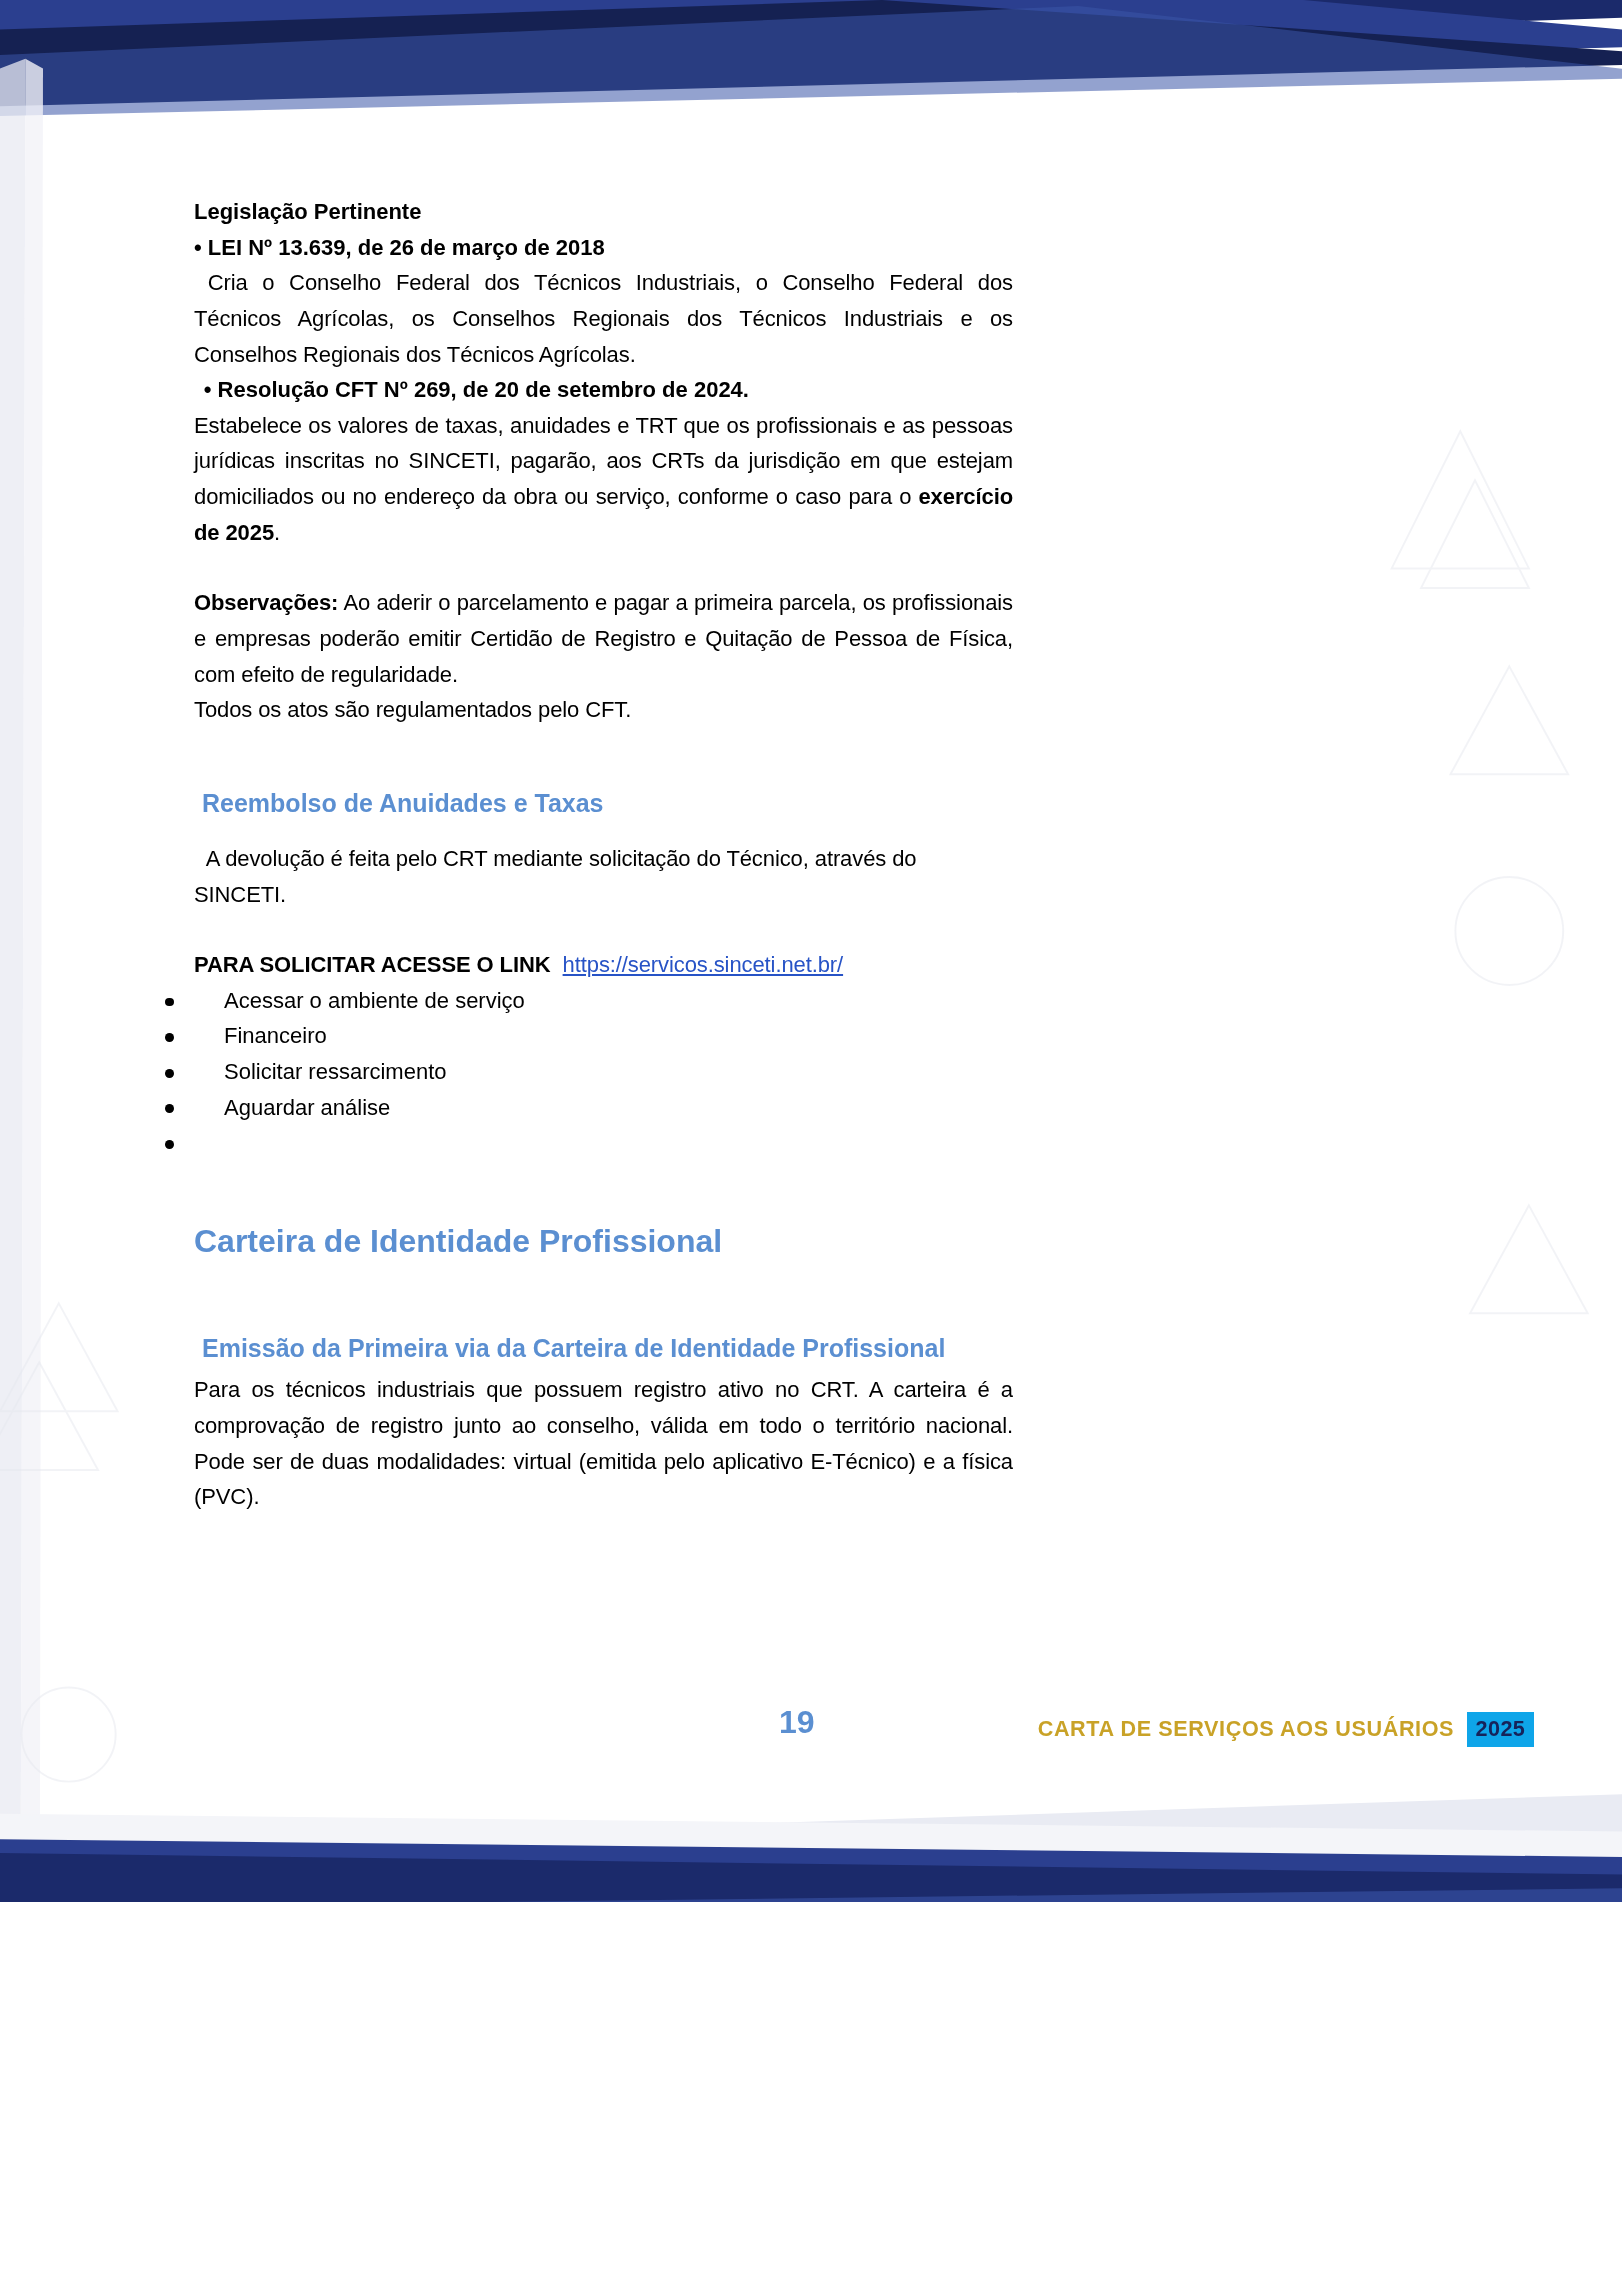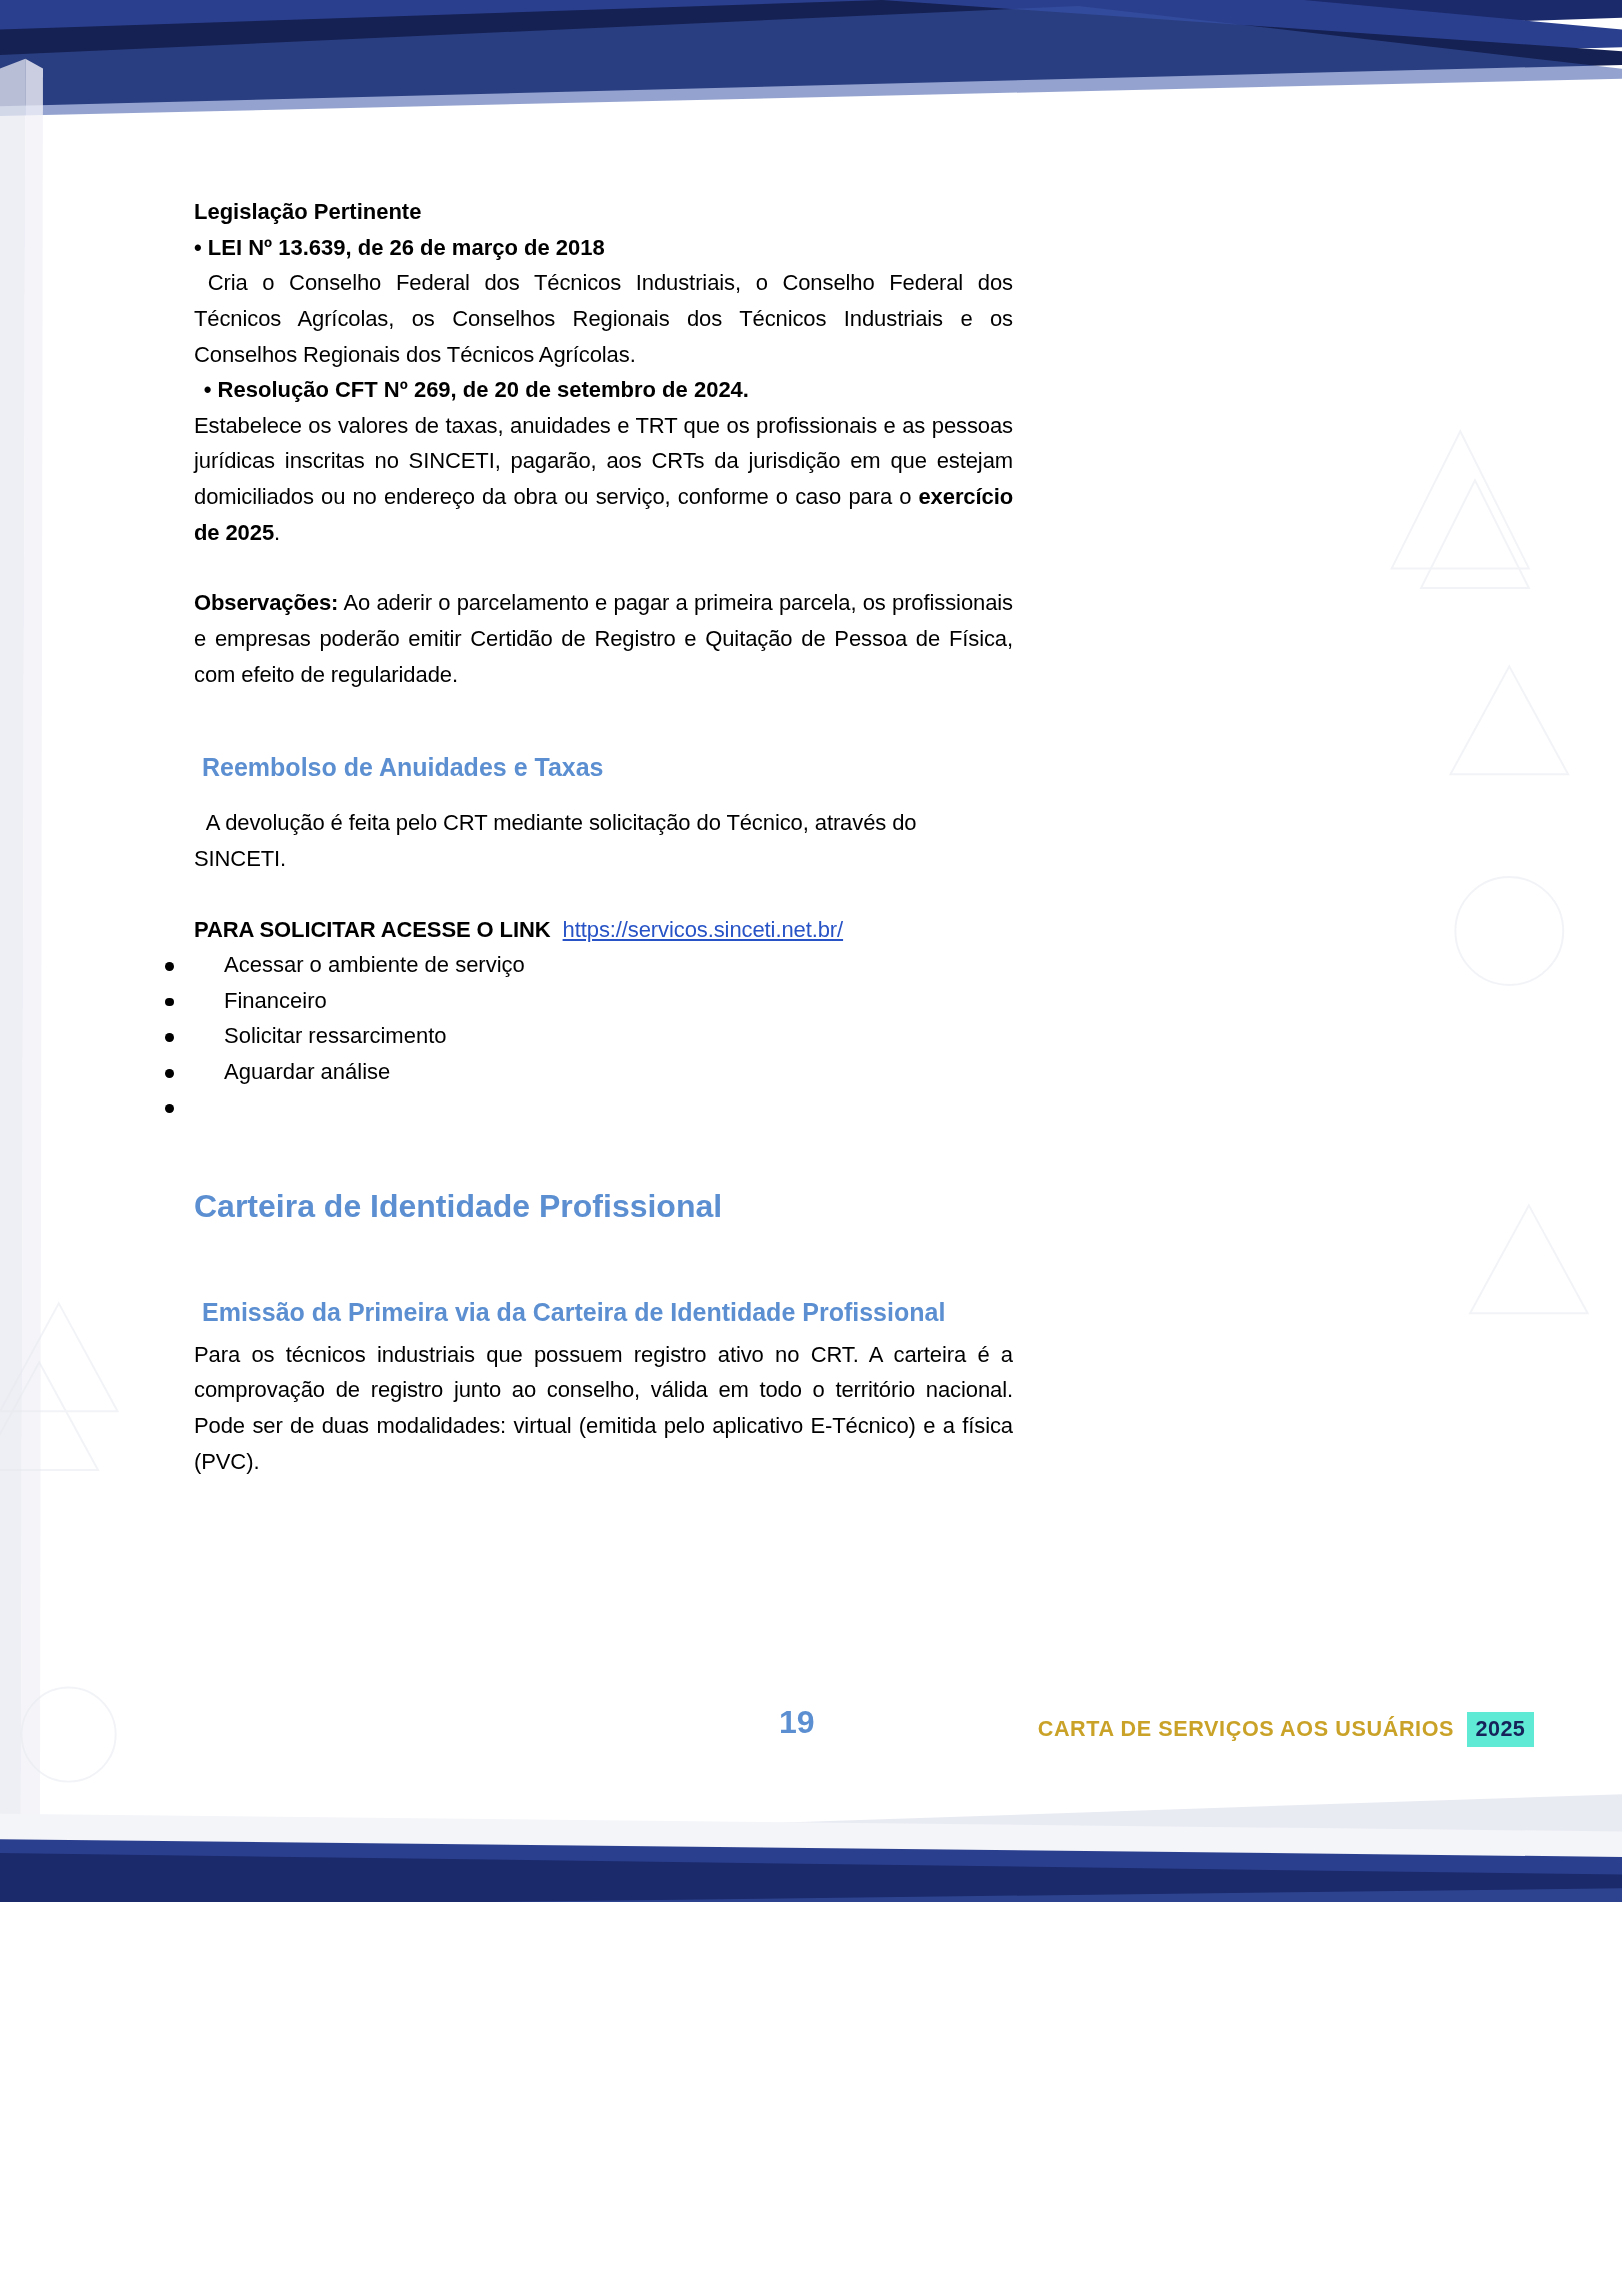--- a/index.html
+++ b/index.html
@@ -153,21 +153,21 @@
     font-size: 21.6px;
     font-weight: bold;
     letter-spacing: 0.6px;
     color: #C9A227;
   }
   .brand-year {
     font-size: 21.6px;
     font-weight: bold;
     letter-spacing: 0.4px;
     color: #16235A;
-    background: #5eead4;
+    background: #0ea5e9;
     padding: 3.9px 8.8px 4.9px 8.8px;
   }
 </style>
 </head>
 <body>
 
 <div class="page">
 
   <svg class="deco deco-top" viewBox="0 0 1655 120" preserveAspectRatio="none">
     <polygon points="0,0 1655,0 1655,18 0,72" fill="#1B2A6B"></polygon>
@@ -203,20 +203,21 @@
     <p class="t indent-1">Cria o Conselho Federal dos Técnicos Industriais, o Conselho Federal dos Técnicos Agrícolas, os Conselhos Regionais dos Técnicos Industriais e os Conselhos Regionais dos Técnicos Agrícolas.</p>
 
     <div class="head-bold" style="text-indent:9.8px;">• Resolução CFT  Nº 269, de 20 de setembro de 2024.</div>
 
     <p class="t"><span>Estabelece os valores de taxas, anuidades e TRT que os profissionais e as pessoas jurídicas inscritas no SINCETI, pagarão, aos CRTs da jurisdição em que estejam domiciliados ou no endereço da obra ou serviço, conforme o caso para o </span><span class="b">exercício de 2025</span><span>.</span></p>
 
     <div class="sp-md"></div>
 
     <p class="t"><span class="b">Observações:</span><span> Ao aderir o parcelamento e pagar a primeira parcela, os profissionais e empresas poderão emitir Certidão de Registro e Quitação de Pessoa de Física, com efeito de regularidade.</span></p>
 
+    <p class="t nojust">Todos os atos  são regulamentados pelo CFT.</p>
 
     <div class="sp-lg"></div>
 
     <div class="blue-h2">Reembolso de Anuidades e Taxas</div>
 
     <div class="sp-sm"></div>
 
     <p class="t nojust" style="text-indent:11.8px;">A devolução é feita pelo CRT mediante solicitação do Técnico, através do SINCETI.</p>
 
     <div class="sp-md"></div>

